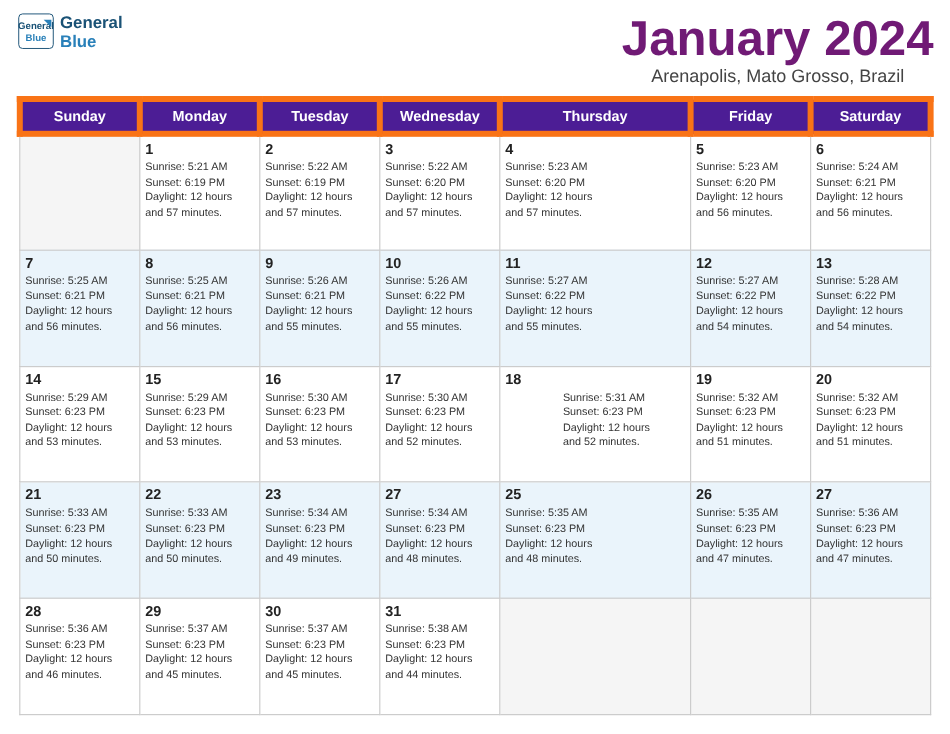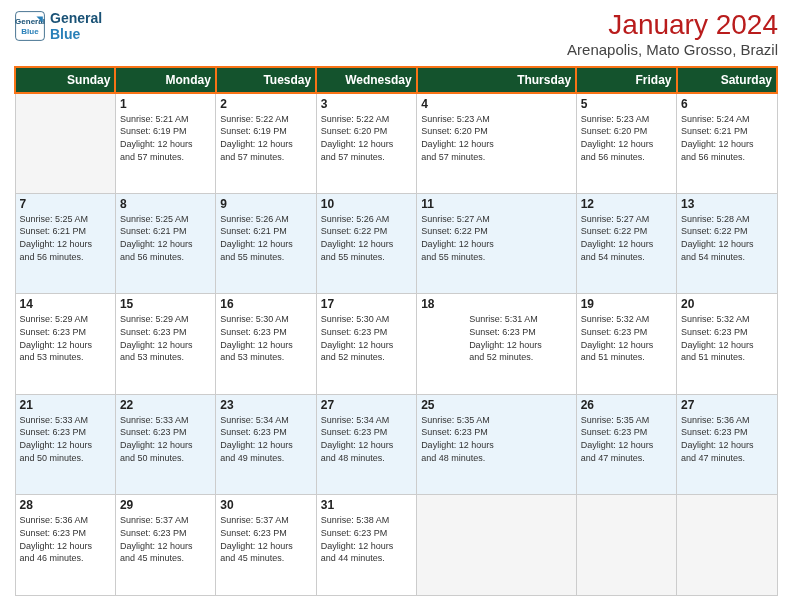--- a/index.html
+++ b/index.html
@@ -30,42 +30,43 @@
       gap: 4px;
     }
     .logo-icon {
       width: 32px;
       height: 32px;
     }
     .title-block {
       text-align: right;
     }
     .month-title {
-      font-size: 28px;
-      font-weight: normal;
-      color: #b91c1c;
+      font-size: 41px;
+      font-weight: bold;
+      color: #701a75;
       line-height: 1.1;
     }
     .subtitle {
       font-size: 15px;
       color: #444;
+      text-align: center;
     }
     table {
       width: 100%;
       border-collapse: collapse;
       flex: 1;
     }
     th {
-      background-color: #14532d;
+      background-color: #4c1d95;
       color: #fff;
       font-size: 12px;
       font-weight: bold;
       padding: 5px 4px;
-      text-align: right;
-      border: 2px solid #f97316;
+      text-align: center;
+      border: 5px solid #f97316;
     }
     td {
       border: 1px solid #ccc;
       vertical-align: top;
       padding: 3px 4px;
       font-size: 9.5px;
       color: #222;
       height: 82px;
       background: #fff;
     }

